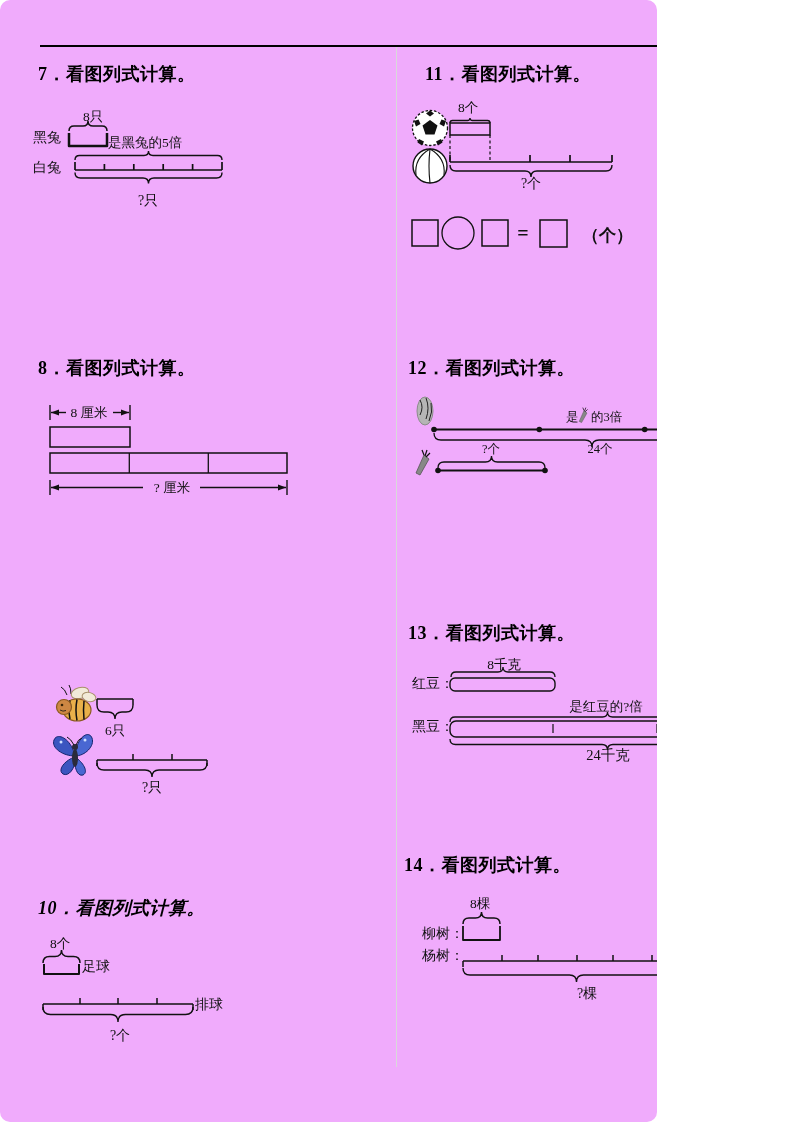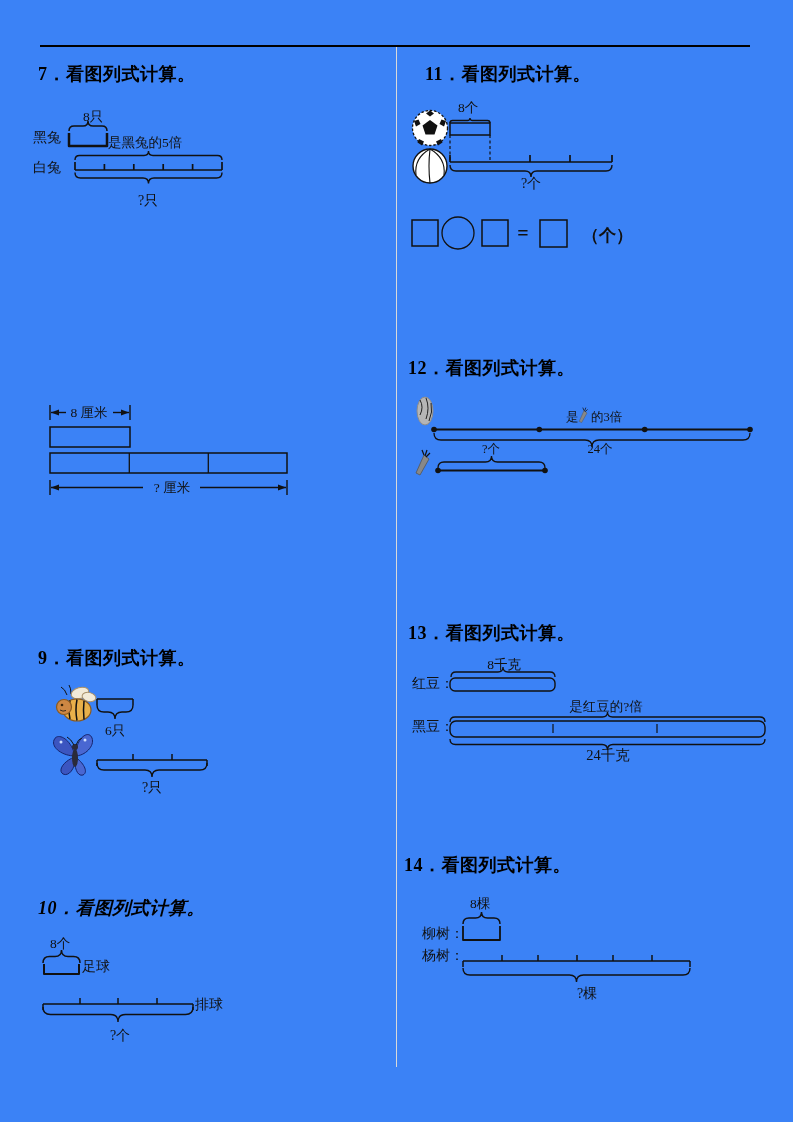--- a/index.html
+++ b/index.html
@@ -1,17 +1,17 @@
 <!DOCTYPE html>
 <html><head>
 <meta charset="utf-8">
 <style>
   html,body { margin:0; padding:0; background:#fff; }
-  #page { position:relative; width:793px; height:1122px; background:#3b82f6; overflow:hidden;
-          font-family:"Liberation Serif", serif; color:#111; }
+  #page { position:relative; width:657px; height:1122px; background:#f0abfc; overflow:hidden;
+          font-family:"Liberation Serif", serif; color:#111;border-radius:10px; }
   .title { position:absolute; font-size:18px; font-weight:bold; color:#000; white-space:nowrap;
            letter-spacing:0.5px; }
   .rule-top { position:absolute; left:40px; top:45px; width:710px; border-top:2px solid #000; }
   .col-div  { position:absolute; left:396px; top:47px; width:1px; height:1020px; background:#d9d9d9; }
   svg.diagram { position:absolute; overflow:visible; }
   svg text { font-family:"Liberation Serif", serif; fill:#111; }
   .stroke { stroke:#111; fill:none; }
 </style>
 </head>
 <body>
@@ -36,20 +36,21 @@
         <line x1="192" y1="64" x2="192" y2="72"></line>
       <line x1="74.4" y1="66" x2="74.4" y2="72"></line>
         <line x1="103.8" y1="66" x2="103.8" y2="72"></line>
       <line x1="133.2" y1="66" x2="133.2" y2="72"></line>
         <line x1="162.6" y1="66" x2="162.6" y2="72"></line>
     </g>
     <path class="stroke" stroke-width="1.4" d="M 45 74.5 Q 45 80 50.5 80 L 113 80 Q 118.5 80 118.5 85.5 Q 118.5 80 124 80 L 186.5 80 Q 192 80 192 74.5"></path>
     <text x="118" y="107" font-size="14" text-anchor="middle">?只</text>
   </svg>
 
+  <div class="title" style="left:38px; top:356px;">8．看图列式计算。</div>
   <svg class="diagram" style="left:40px; top:398px;" width="260" height="105">
     <g class="stroke" stroke-width="1.4">
       <line x1="10" y1="7" x2="10" y2="22"></line>
         <line x1="90" y1="7" x2="90" y2="22"></line>
       <line x1="11" y1="14.5" x2="26" y2="14.5"></line>
         <line x1="73" y1="14.5" x2="89" y2="14.5"></line>
       <polygon points="11,14.5 19,11.5 19,17.5" fill="#111" stroke="none"></polygon>
       <polygon points="89,14.5 81,11.5 81,17.5" fill="#111" stroke="none"></polygon>
     </g>
     <text x="49" y="19" font-size="13.5" text-anchor="middle">8 厘米</text>
@@ -63,21 +64,20 @@
       <line x1="10" y1="82" x2="10" y2="97"></line>
         <line x1="247" y1="82" x2="247" y2="97"></line>
       <line x1="11" y1="89.5" x2="103" y2="89.5"></line>
         <line x1="160" y1="89.5" x2="246" y2="89.5"></line>
       <polygon points="11,89.5 19,86.5 19,92.5" fill="#111" stroke="none"></polygon>
       <polygon points="246,89.5 238,86.5 238,92.5" fill="#111" stroke="none"></polygon>
     </g>
     <text x="132" y="94" font-size="13.5" text-anchor="middle">? 厘米</text>
   </svg>
 
-  <div class="title" style="left:38px; top:646px;">9．看图列式计算。</div>
   <svg class="diagram" style="left:45px; top:680px;" width="185" height="120">
     <g transform="translate(8,3)">
       <path class="stroke" stroke="#7a4a10" stroke-width="1" d="M14,12 Q12,6 8,4 M18,11 Q18,5 16,2"></path>
       <ellipse cx="27" cy="10" rx="9" ry="5.5" fill="#f2ead8" stroke="#a8906a" transform="rotate(-15 27 10)"></ellipse>
       <ellipse cx="36" cy="14" rx="7" ry="4.5" fill="#f2ead8" stroke="#a8906a" transform="rotate(14 36 14)"></ellipse>
       <ellipse cx="24" cy="27" rx="14" ry="11" fill="#e8b04a" stroke="#8a5a20" stroke-width="1.2"></ellipse>
       <path class="stroke" stroke="#8a5a20" stroke-width="1.5" d="M17,17.5 Q15,27 17,36 M24,16.5 Q22,27 24,37.5 M31,18 Q30,27 31,36.5"></path>
       <circle cx="11" cy="24" r="7.5" fill="#cd8743" stroke="#8a5a20" stroke-width="1.2"></circle>
       <circle cx="9" cy="22" r="1.3" fill="#3a2408"></circle>
       <path class="stroke" stroke="#3a2408" stroke-width="0.8" d="M7,27 Q10,29 13,27.5"></path>

